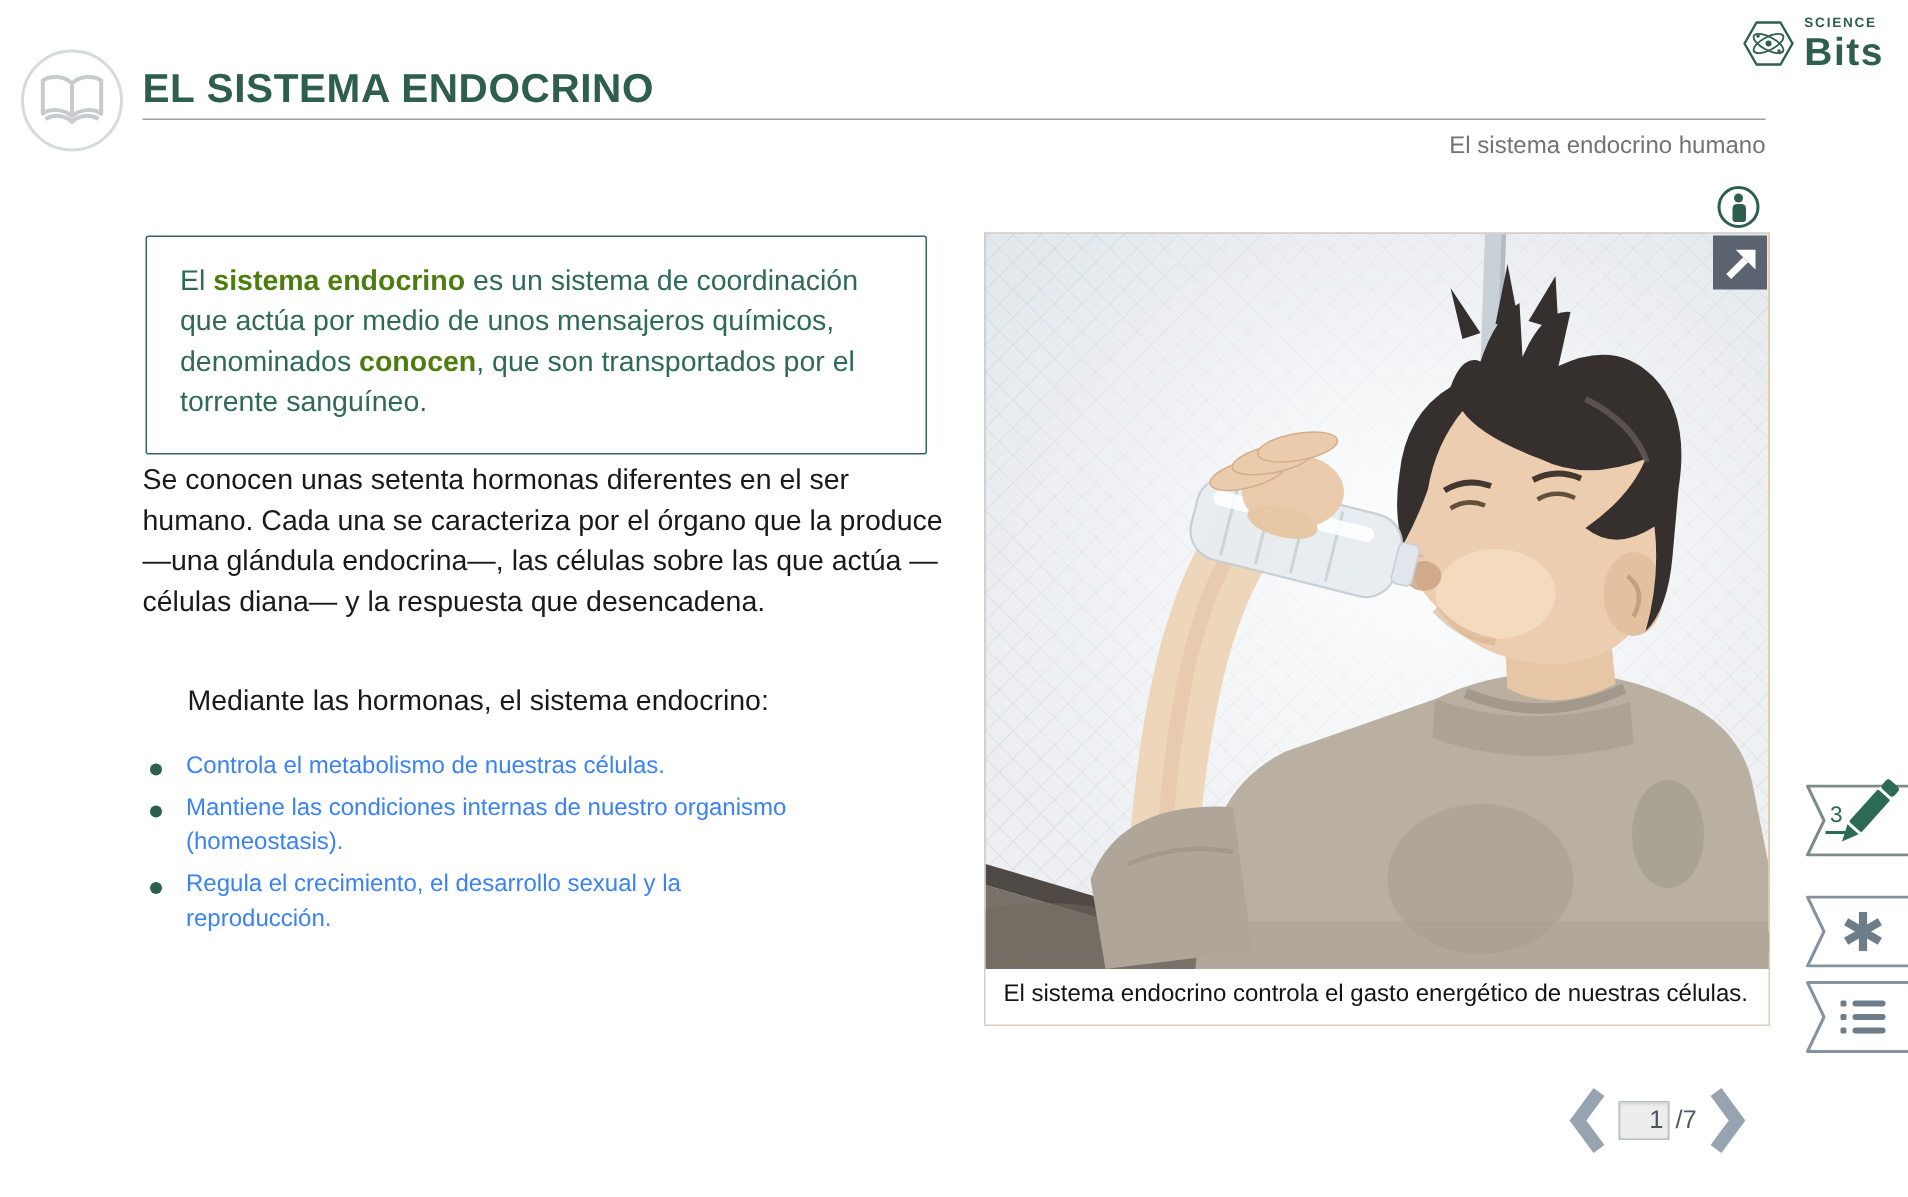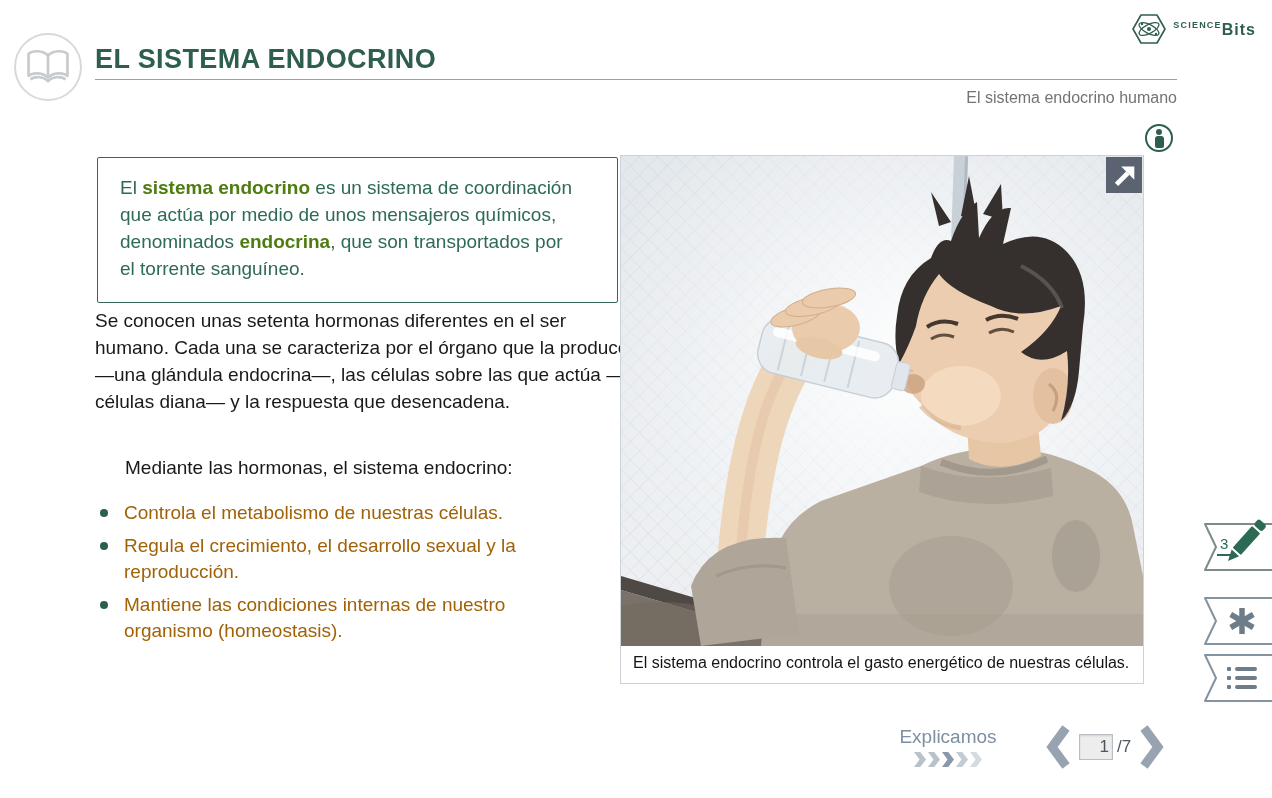--- a/index.html
+++ b/index.html
@@ -6,47 +6,47 @@
   .page{position:relative;width:1272px;height:798px;background:#fff;overflow:hidden;
         font-family:"Liberation Sans",sans-serif;color:#191919;}
 
   
   .book-badge{position:absolute;left:14px;top:33px;width:64px;height:64px;border:2px solid #d7d9db;
               border-radius:50%;display:flex;align-items:center;justify-content:center;}
   .page-title{position:absolute;left:95px;top:44px;margin:0;font-size:27px;font-weight:bold;
               color:#2e5e4e;letter-spacing:.4px;}
   .title-rule{position:absolute;left:95px;top:79px;width:1082px;height:1px;background:#9aa0a6;}
   .brand{position:absolute;right:16px;top:9px;display:flex;align-items:center;gap:5px;}
-  .brand-text{display:flex;flex-direction:row;line-height:1;}
+  .brand-text{display:flex;flex-direction:column;line-height:1;}
   .brand-top{font-size:9px;font-weight:bold;letter-spacing:1.2px;color:#2e5e4e;}
-  .brand-bottom{font-size:16px;font-weight:bold;letter-spacing:1px;color:#2e5e4e;margin-top:1px;text-align:right;}
+  .brand-bottom{font-size:26px;font-weight:bold;letter-spacing:1px;color:#2e5e4e;margin-top:1px;text-align:right;}
   .subtitle{position:absolute;right:95px;top:89px;font-size:16px;color:#737373;}
 
   
   .info-btn{position:absolute;left:1145px;top:124px;width:28px;height:28px;border:2px solid #2d5f4e;
             border-radius:50%;background:#fff;display:flex;flex-direction:column;align-items:center;
             justify-content:center;cursor:pointer;}
   .info-head{width:6px;height:6px;border-radius:50%;background:#2d5f4e;}
   .info-body{width:9px;height:12px;border-radius:3px 3px 2px 2px;background:#2d5f4e;margin-top:1px;}
 
   
   .def-box{position:absolute;left:97px;top:157px;width:521px;box-sizing:border-box;
            border:1px solid #35685a;border-radius:2px;padding:17px 22px 19px 22px;}
   .def-text{max-width:452px;font-size:19px;line-height:1.42;color:#2e6a56;}
   .def-text b{color:#4d7c0f;}
   .para{position:absolute;left:95px;width:535px;margin:0;font-size:19px;line-height:1.42;color:#191919;}
   .para1{top:308px;}
   .para2{top:455px;margin-left:30px;}
   .bullet-list{position:absolute;left:98px;top:500px;width:470px;margin:0;padding:0;list-style:none;}
-  .bullet-item{position:relative;padding-left:26px;margin-bottom:6px;font-size:19px;line-height:1.4;
-               color:#a16207;max-width:430px;}
+  .bullet-item{position:relative;padding-left:26px;margin-bottom:6px;font-size:16px;line-height:1.4;
+               color:#3b82f6;max-width:430px;}
   .bullet-dot{position:absolute;left:2px;top:9px;width:8px;height:8px;border-radius:50%;background:#2d5f4e;}
 
   
-  .figure{position:absolute;left:620px;top:155px;width:522px;border:1px solid #ccd2d7;
+  .figure{position:absolute;left:656px;top:155px;width:522px;border:1px solid #ccd2d7;
           box-sizing:content-box;background:#fdba74;}
   .photo{position:relative;width:522px;height:490px;overflow:hidden;display:block;}
   .expand-btn{position:absolute;top:1px;right:1px;width:36px;height:36px;background:#5b6370;
               border:none;display:flex;align-items:center;justify-content:center;cursor:pointer;padding:0;}
   .fig-caption{padding:7px 12px 9px 12px;font-size:16px;line-height:1.3;color:#141414;background:#fff;}
 
   
   .side-tab{position:absolute;right:-4px;width:72px;height:48px;cursor:pointer;}
   .tab1{top:523px;}
   .tab2{top:597px;}
@@ -105,39 +105,39 @@
 
   <div class="subtitle">El sistema endocrino humano</div>
 
   <button class="info-btn" aria-label="info">
     <span class="info-head"></span>
     <span class="info-body"></span>
   </button>
 
   <div class="def-box">
     <div class="def-text">
-      <span>El </span><b>sistema endocrino</b><span> es un sistema de coordinación que actúa por medio de unos mensajeros químicos, denominados </span><b>endocrina</b><span>, que son transportados por el torrente sanguíneo.</span>
+      <span>El </span><b>sistema endocrino</b><span> es un sistema de coordinación que actúa por medio de unos mensajeros químicos, denominados </span><b>conocen</b><span>, que son transportados por el torrente sanguíneo.</span>
     </div>
   </div>
 
   <p class="para para1">Se conocen unas setenta hormonas diferentes en el ser humano. Cada una se caracteriza por el órgano que la produce —una glándula endocrina—, las células sobre las que actúa —células diana— y la respuesta que desencadena.</p>
   <p class="para para2">Mediante las hormonas, el sistema endocrino:</p>
 
   <ul class="bullet-list">
     <li class="bullet-item">
       <span class="bullet-dot"></span>
       <span>Controla el metabolismo de nuestras células.</span>
     </li>
     <li class="bullet-item">
       <span class="bullet-dot"></span>
-      <span>Regula el crecimiento, el desarrollo sexual y la reproducción.</span>
+      <span>Mantiene las condiciones internas de nuestro organismo (homeostasis).</span>
     </li>
     <li class="bullet-item">
       <span class="bullet-dot"></span>
-      <span>Mantiene las condiciones internas de nuestro organismo (homeostasis).</span>
+      <span>Regula el crecimiento, el desarrollo sexual y la reproducción.</span>
     </li>
   </ul>
 
   <figure class="figure" style="margin:0;">
     <div class="photo">
       <svg width="522" height="490" viewBox="0 0 522 490">
         <defs>
           <linearGradient id="sky" x1="0" y1="0" x2="0" y2="1">
             <stop offset="0" stop-color="#e2e7ec"></stop>
               <stop offset="1" stop-color="#eef1f3"></stop>
@@ -262,30 +262,20 @@
         <rect x="1" y="1" width="4" height="4" rx="1"></rect>
           <rect x="9" y="1" width="22" height="4" rx="2"></rect>
         <rect x="1" y="10" width="4" height="4" rx="1"></rect>
           <rect x="9" y="10" width="22" height="4" rx="2"></rect>
         <rect x="1" y="19" width="4" height="4" rx="1"></rect>
           <rect x="9" y="19" width="22" height="4" rx="2"></rect>
       </g>
     </svg>
   </div>
 
-  <div class="footer-section">
-    <div class="section-label">Explicamos</div>
-    <div class="progress">
-      <span class="chev chev1"></span>
-      <span class="chev chev2"></span>
-      <span class="chev chev3"></span>
-      <span class="chev chev4"></span>
-      <span class="chev chev5"></span>
-    </div>
-  </div>
 
   <div class="pager">
     <button class="nav-arrow" aria-label="previous">
       <svg width="24" height="44" viewBox="0 0 24 44">
         <polyline points="20,3 6,22 20,41" fill="none" stroke="#97a3b0" stroke-width="9"></polyline>
       </svg>
     </button>
     <input class="page-input" value="1" style="">
     <span class="page-frac"><span>/</span><span>7</span></span>
     <button class="nav-arrow" aria-label="next">

